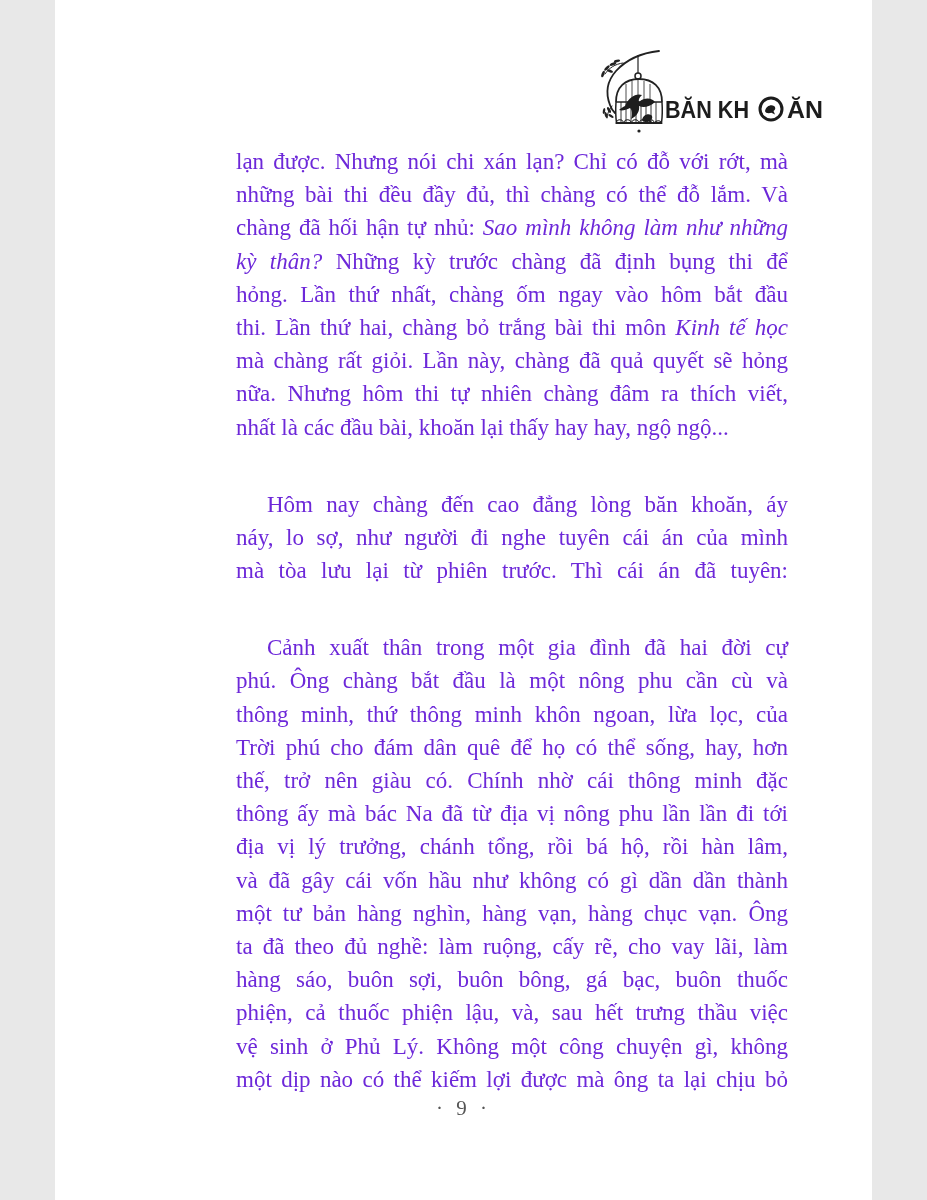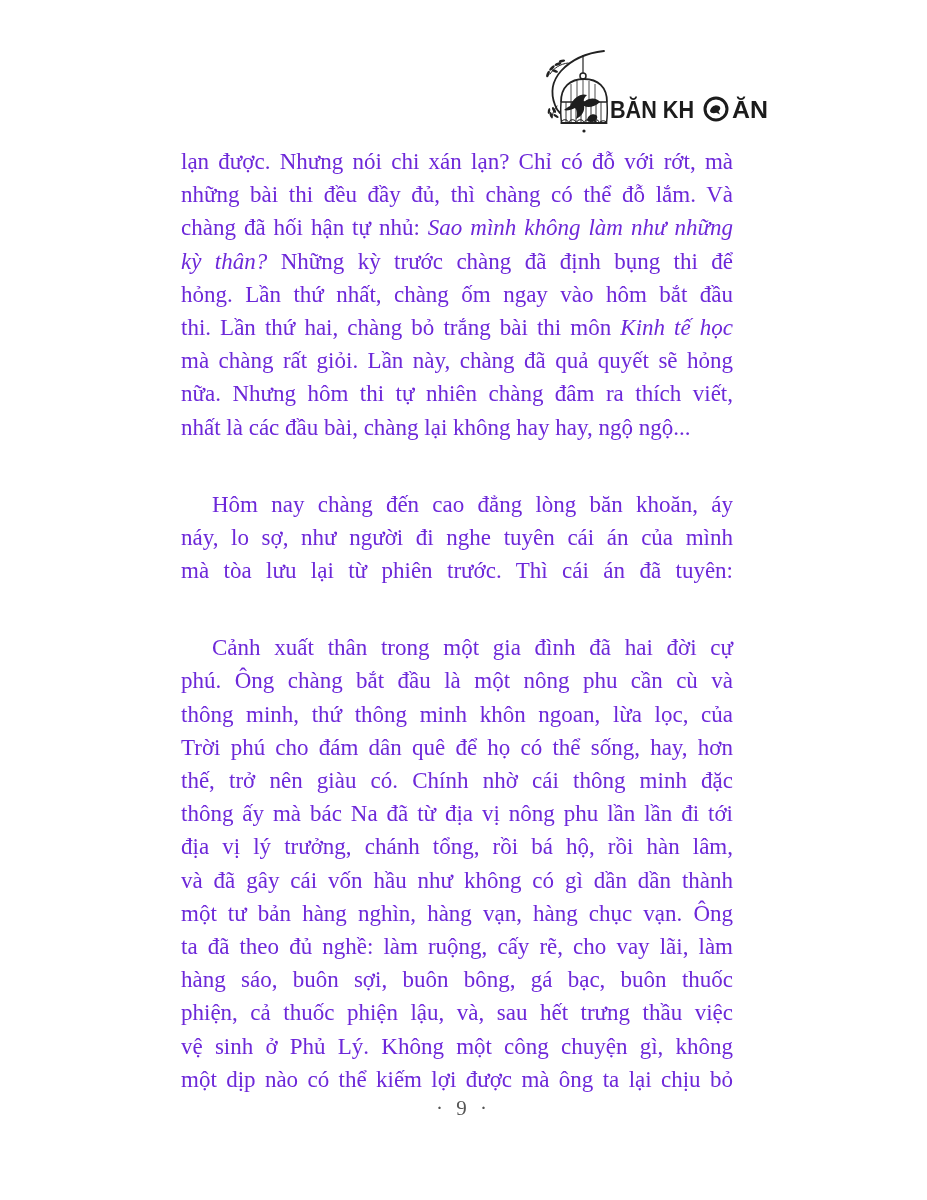--- a/index.html
+++ b/index.html
@@ -1,18 +1,18 @@
 <!DOCTYPE html>
 <html><head>
 <meta charset="utf-8">
 <style>
   html,body{margin:0;padding:0;background:#e8e8e8;}
   .page{
     position:relative;
-    width:927px;height:1200px;
+    width:817px;height:1200px;
     margin:0 auto;
     background:#ffffff;
     overflow:hidden;
     font-family:"Liberation Serif","DejaVu Serif",serif;
   }
   
   .header-art{position:absolute;left:524px;top:50px;width:260px;height:100px;}
   
   .textcol{
     position:absolute;left:181px;top:145px;width:552px;
@@ -83,21 +83,21 @@
   <div class="textcol">
       <div class="para">
         <div class="line"><span>lạn được. Nhưng nói chi xán lạn? Chỉ có đỗ với rớt, mà</span></div>
         <div class="line"><span>những bài thi đều đầy đủ, thì chàng có thể đỗ lắm. Và</span></div>
         <div class="line"><span>chàng đã hối hận tự nhủ: </span><span class="it">Sao mình không làm như những</span></div>
         <div class="line"><span class="it">kỳ thân?</span><span> Những kỳ trước chàng đã định bụng thi để</span></div>
         <div class="line"><span>hỏng. Lần thứ nhất, chàng ốm ngay vào hôm bắt đầu</span></div>
         <div class="line"><span>thi. Lần thứ hai, chàng bỏ trắng bài thi môn </span><span class="it">Kinh tế học</span></div>
         <div class="line"><span>mà chàng rất giỏi. Lần này, chàng đã quả quyết sẽ hỏng</span></div>
         <div class="line"><span>nữa. Nhưng hôm thi tự nhiên chàng đâm ra thích viết,</span></div>
-        <div class="line rag"><span>nhất là các đầu bài, chàng lại không hay hay, ngộ ngộ...</span></div>
+        <div class="line rag"><span>nhất là các đầu bài, khoăn lại thấy hay hay, ngộ ngộ...</span></div>
       </div>
       <div class="para">
         <div class="line indent"><span>Hôm nay chàng đến cao đẳng lòng băn khoăn, áy</span></div>
         <div class="line"><span>náy, lo sợ, như người đi nghe tuyên cái án của mình</span></div>
         <div class="line"><span>mà tòa lưu lại từ phiên trước. Thì cái án đã tuyên:</span></div>
       </div>
       <div class="para">
         <div class="line indent"><span>Cảnh xuất thân trong một gia đình đã hai đời cự</span></div>
         <div class="line"><span>phú. Ông chàng bắt đầu là một nông phu cần cù và</span></div>
         <div class="line"><span>thông minh, thứ thông minh khôn ngoan, lừa lọc, của</span></div>

